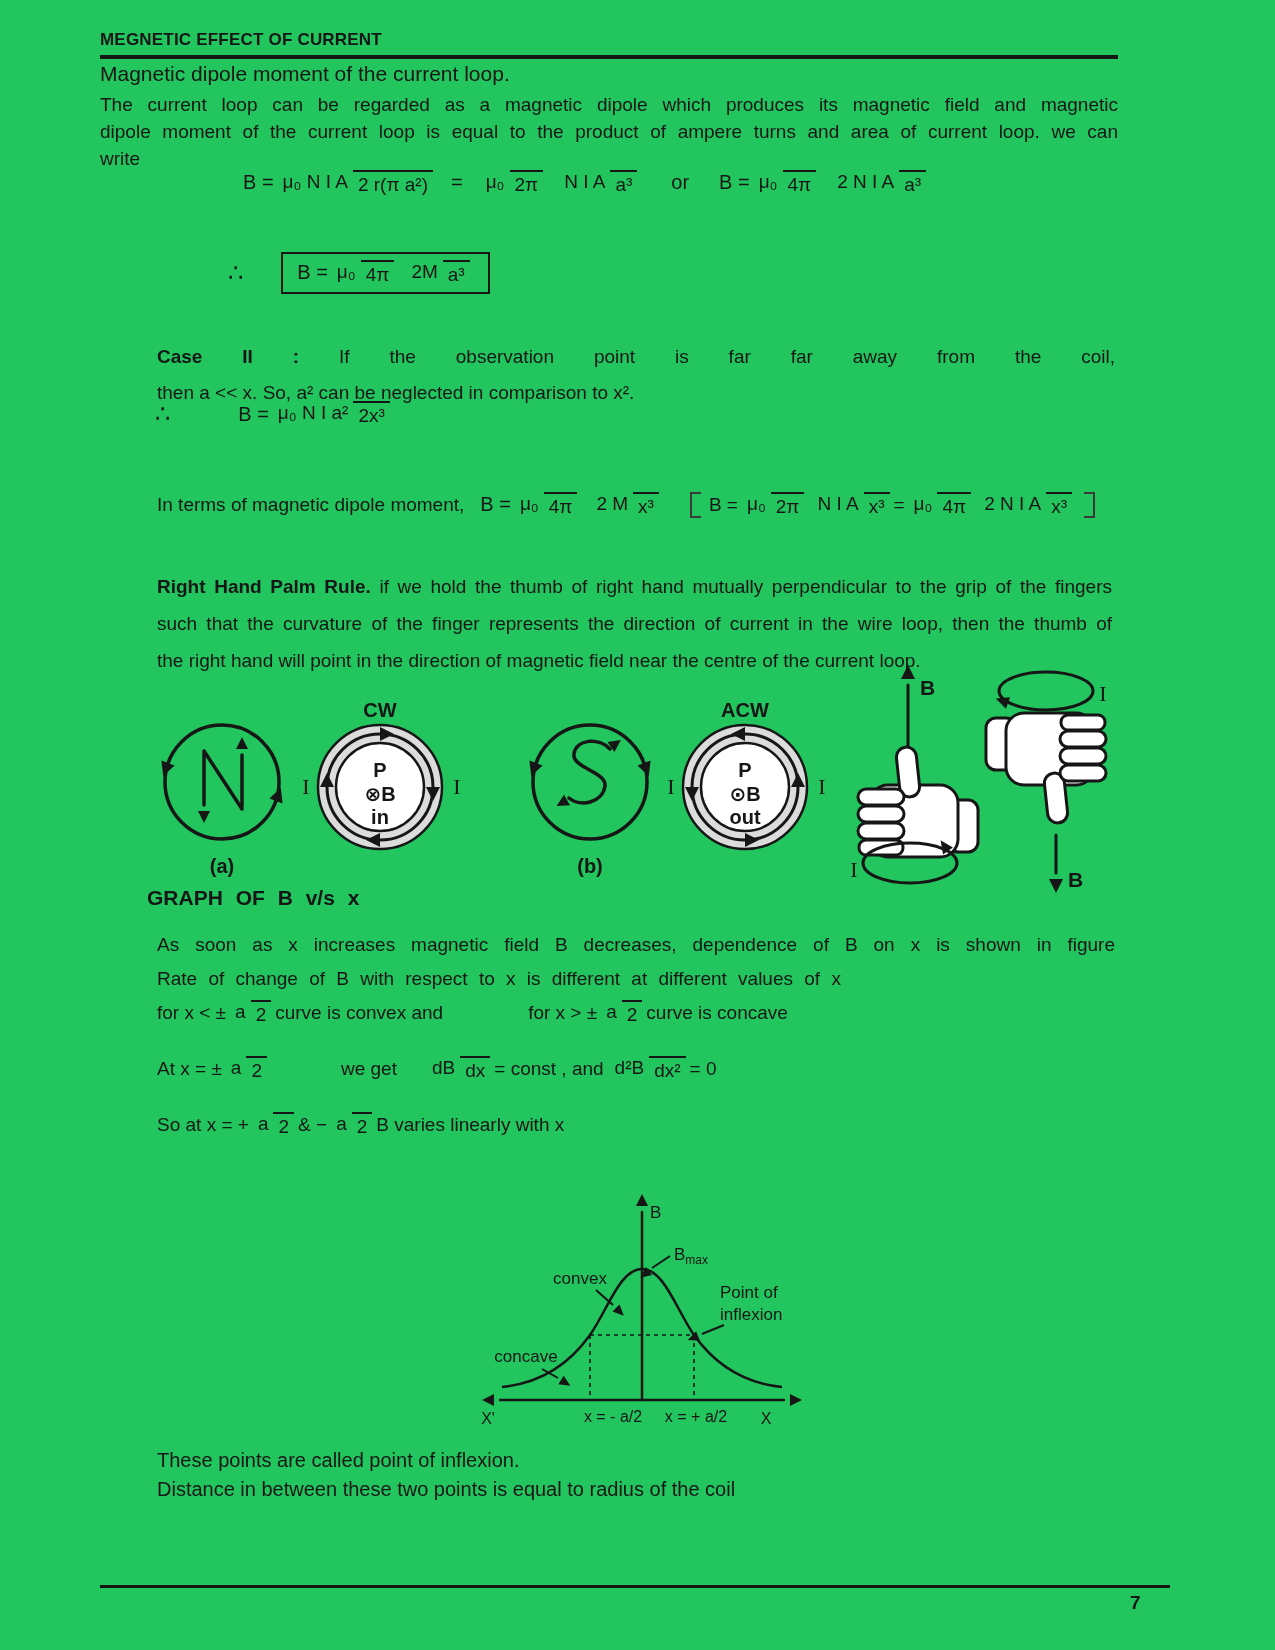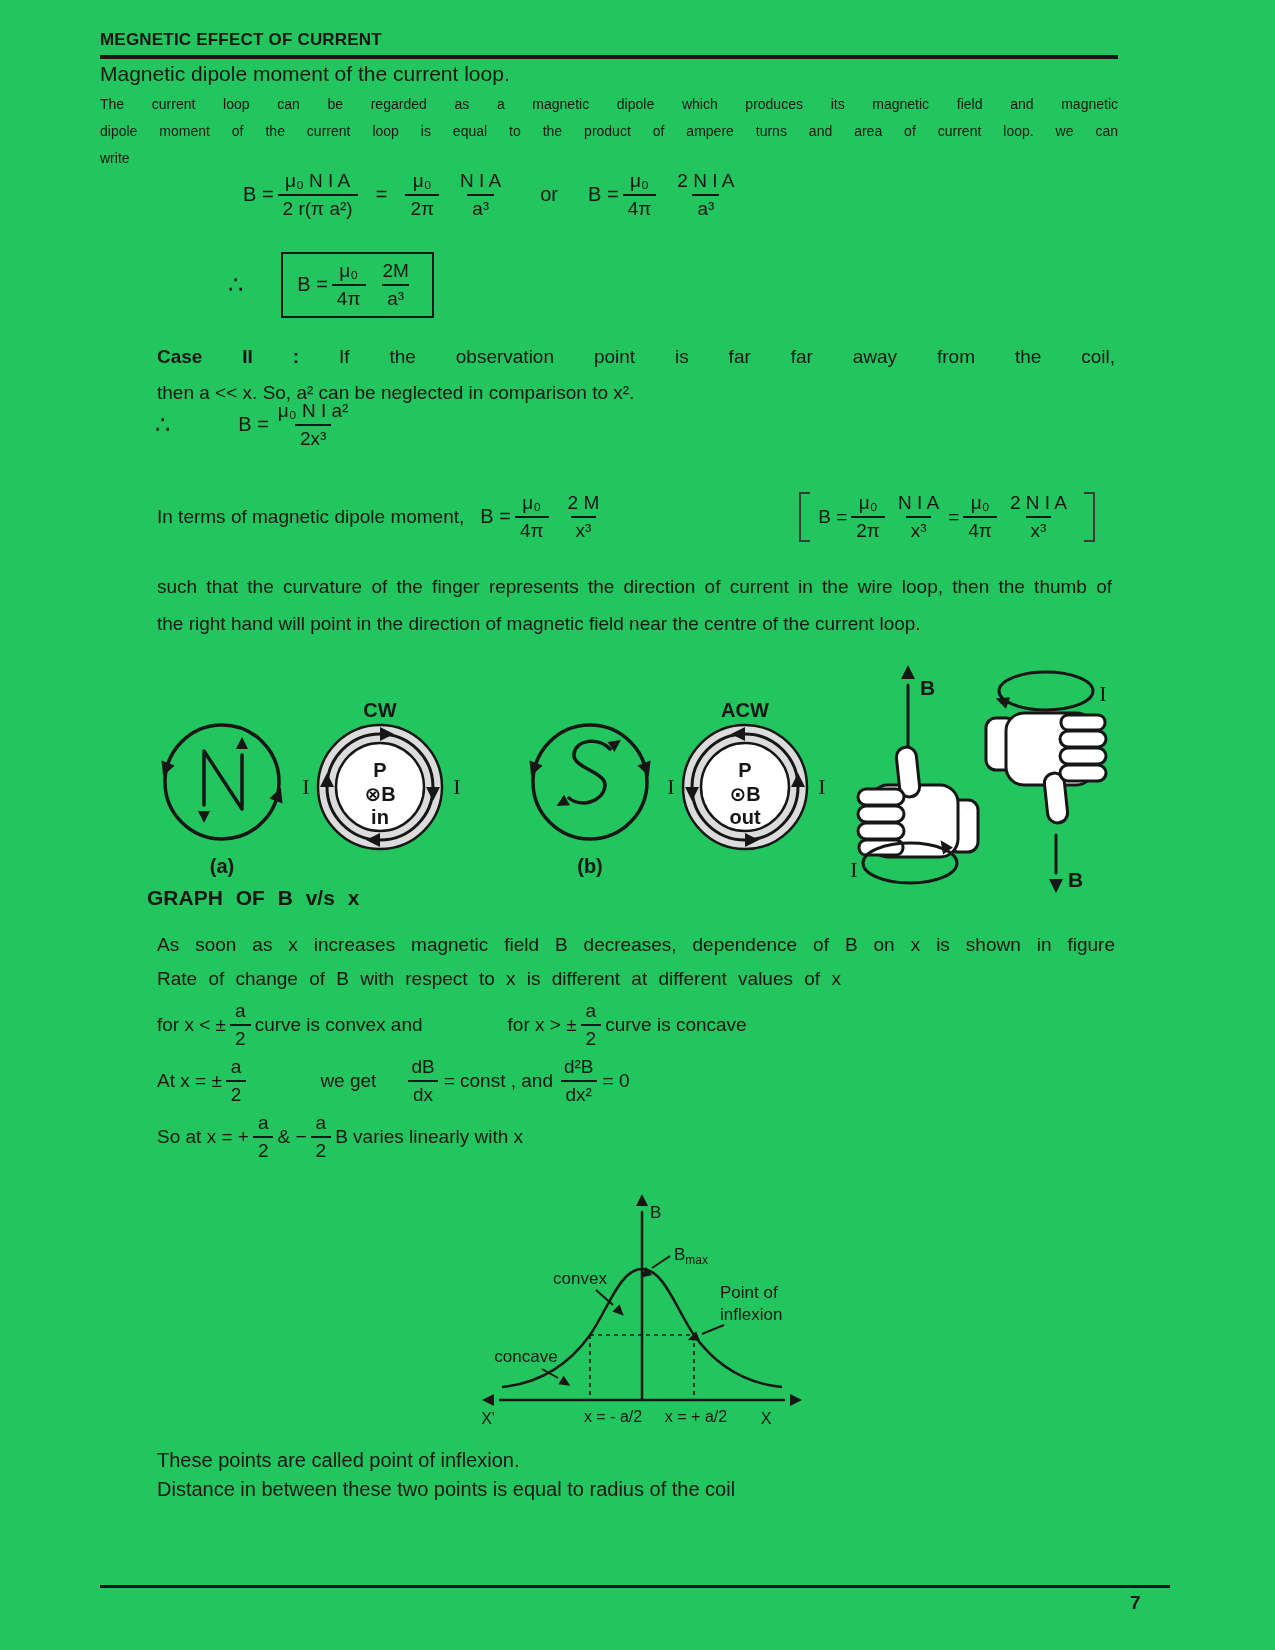--- a/index.html
+++ b/index.html
@@ -3,24 +3,24 @@
 <meta charset="utf-8">
 <style>
   html,body{margin:0;padding:0;background:#9a9a9a;}
   #page{position:relative;width:1275px;height:1650px;background:#22c55e;margin:0 auto;
         font-family:"Liberation Sans","DejaVu Sans",sans-serif;color:#161616;overflow:hidden;}
   .abs{position:absolute;}
   .just{text-align:justify;text-align-last:justify;}
   .hdr-title{font-size:17px;font-weight:700;letter-spacing:.2px;}
   .rule{background:#161616;height:4px;}
   .sec-title{font-size:21px;font-weight:400;}
-  .body-text{font-size:14px;line-height:27px;}
+  .body-text{font-size:19px;line-height:27px;}
   .para{font-size:19px;line-height:36px;}
   .eqrow{display:flex;align-items:center;font-size:20px;}
-  .frac{display:inline-flex;flex-direction:column;align-items:center;line-height:1.15;
+  .frac{display:inline-flex;flex-direction:row;align-items:center;line-height:1.15;
         margin:0 4px;vertical-align:middle;font-size:19px;}
   .frac .num{padding:0 5px 2px;}
   .frac .den{border-top:2px solid #161616;padding:2px 5px 0;}
   .therefore{font-size:24px;margin-right:8px;}
   .boxed{border:2px solid #161616;padding:6px 14px;display:inline-flex;align-items:center;margin-left:30px;}
   .brkgrp{display:inline-flex;align-items:stretch;}
   .brk{width:9px;border:2.5px solid #3a3a3a;}
   .brk.l{border-right:none;margin-right:8px;}
   .brk.r{border-left:none;margin-left:8px;}
   .gap14{margin:0 14px;} .gap30{margin:0 30px;}
@@ -153,20 +153,21 @@
         <span class="frac">
           <span class="num">2 N I A</span>
           <span class="den">x³</span>
         </span>
       </span>
       <span class="brk r"></span>
     </span>
   </div>
 
   <div class="abs para" style="left:157px;top:568px;width:955px;line-height:37px;">
+    <div class="just"><b>Right Hand Palm Rule.</b> <span>if we hold the thumb of right hand mutually perpendicular to the grip of the fingers</span></div>
     <div class="just">such that the curvature of the finger represents the direction of current in the wire loop, then the thumb of</div>
     <div>the right hand will point in the direction of magnetic field near the centre of the current loop.</div>
   </div>
 
   <svg class="abs" style="left:140px;top:663px;" width="985" height="230" viewBox="0 0 985 230">
     <defs>
       <g id="fistshape">
         <rect x="96" y="55" width="30" height="52" rx="10" class="hand"></rect>
         <rect x="18" y="40" width="88" height="72" rx="18" class="hand"></rect>
         <rect x="46" y="2" width="20" height="50" rx="10" class="hand" transform="rotate(-6 56 27)"></rect>

